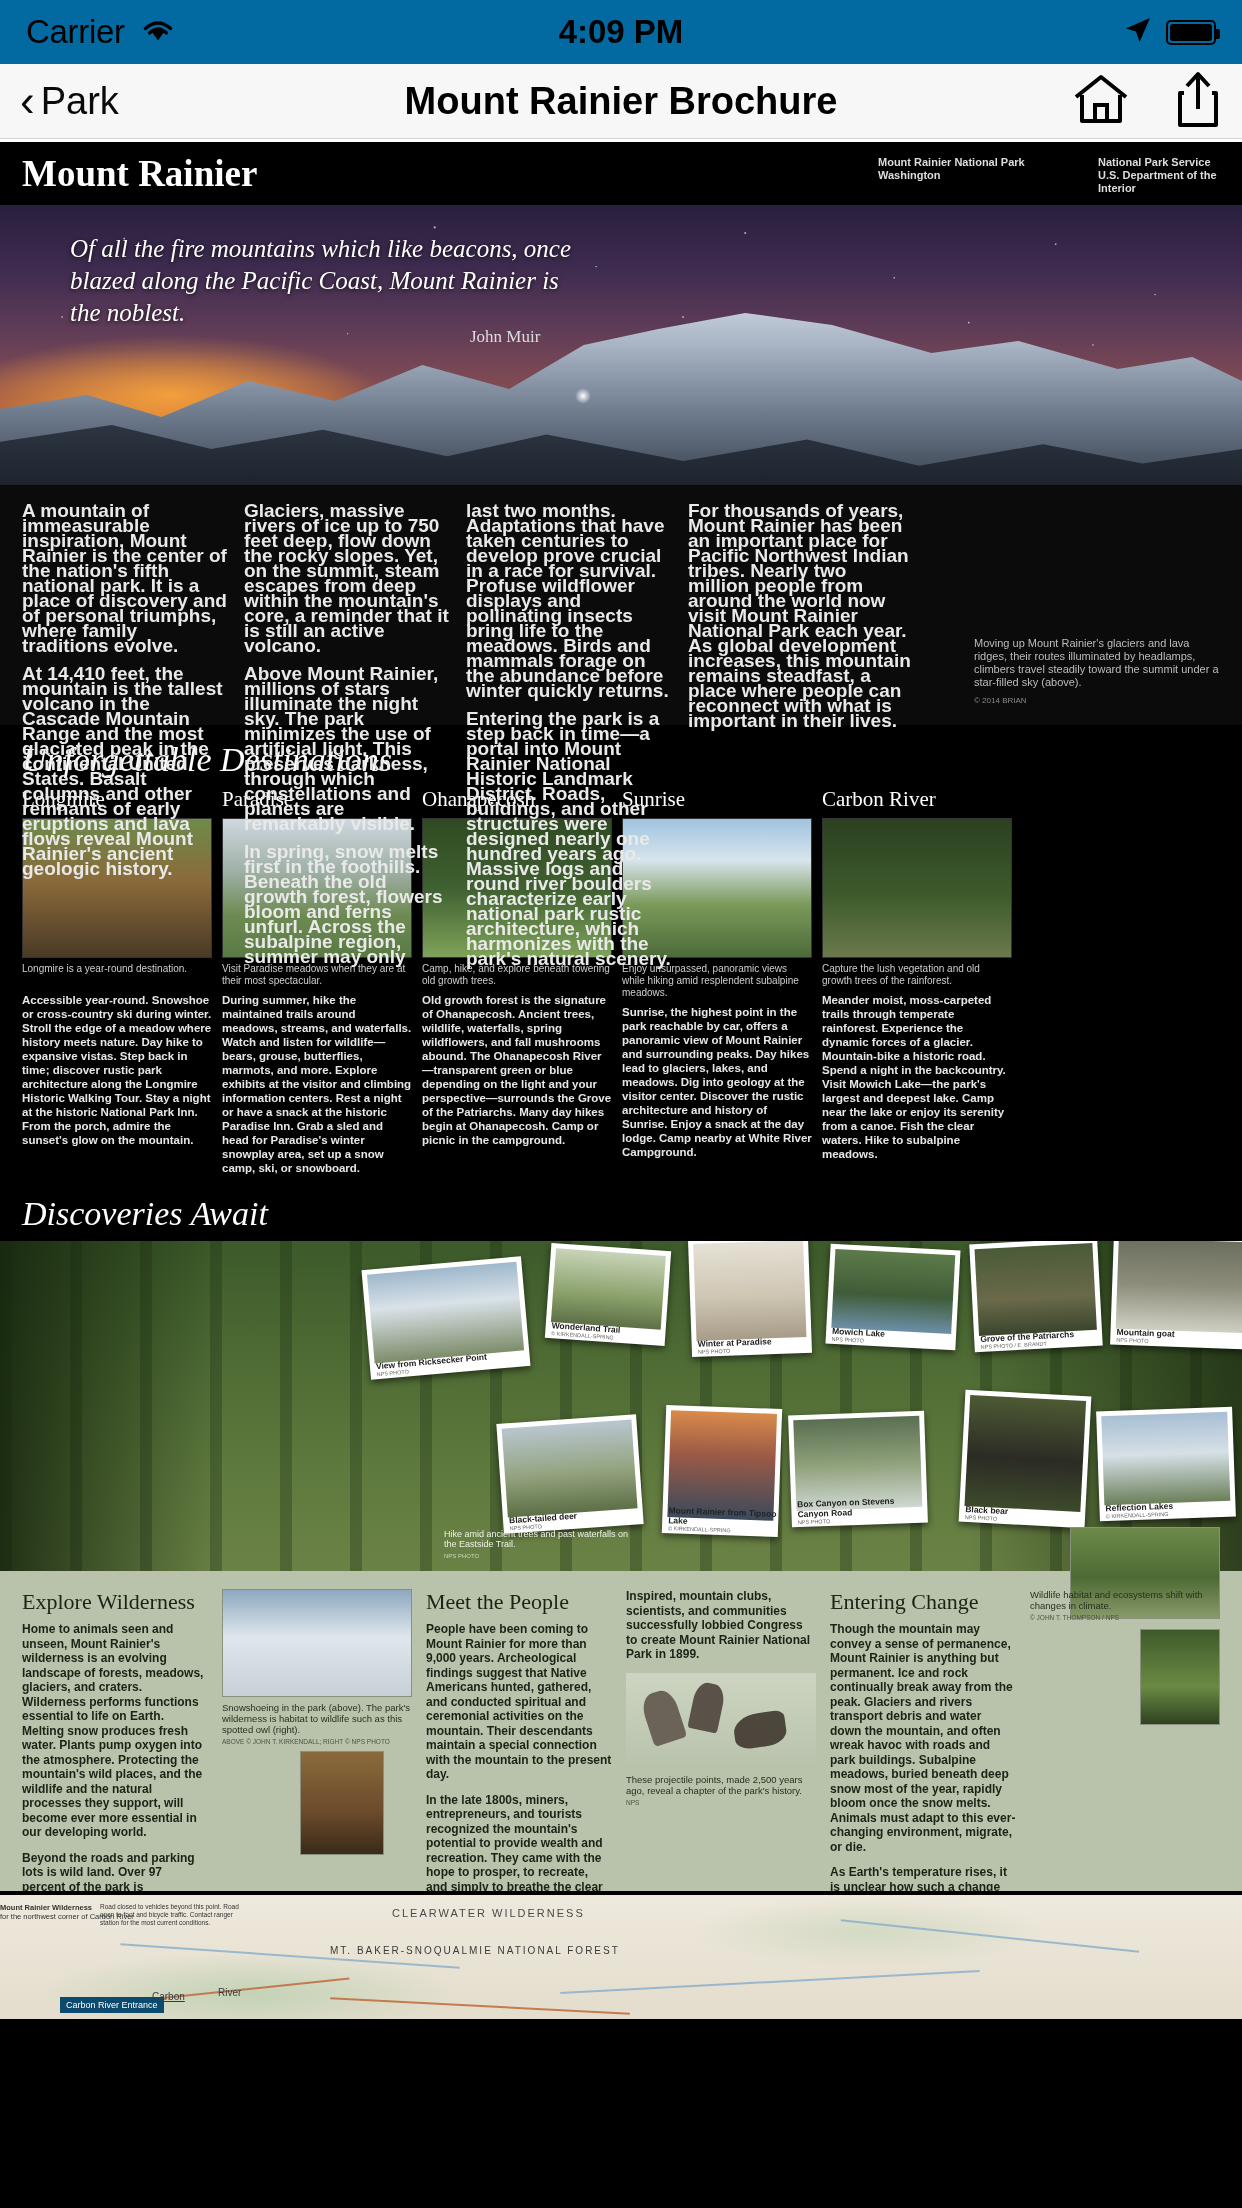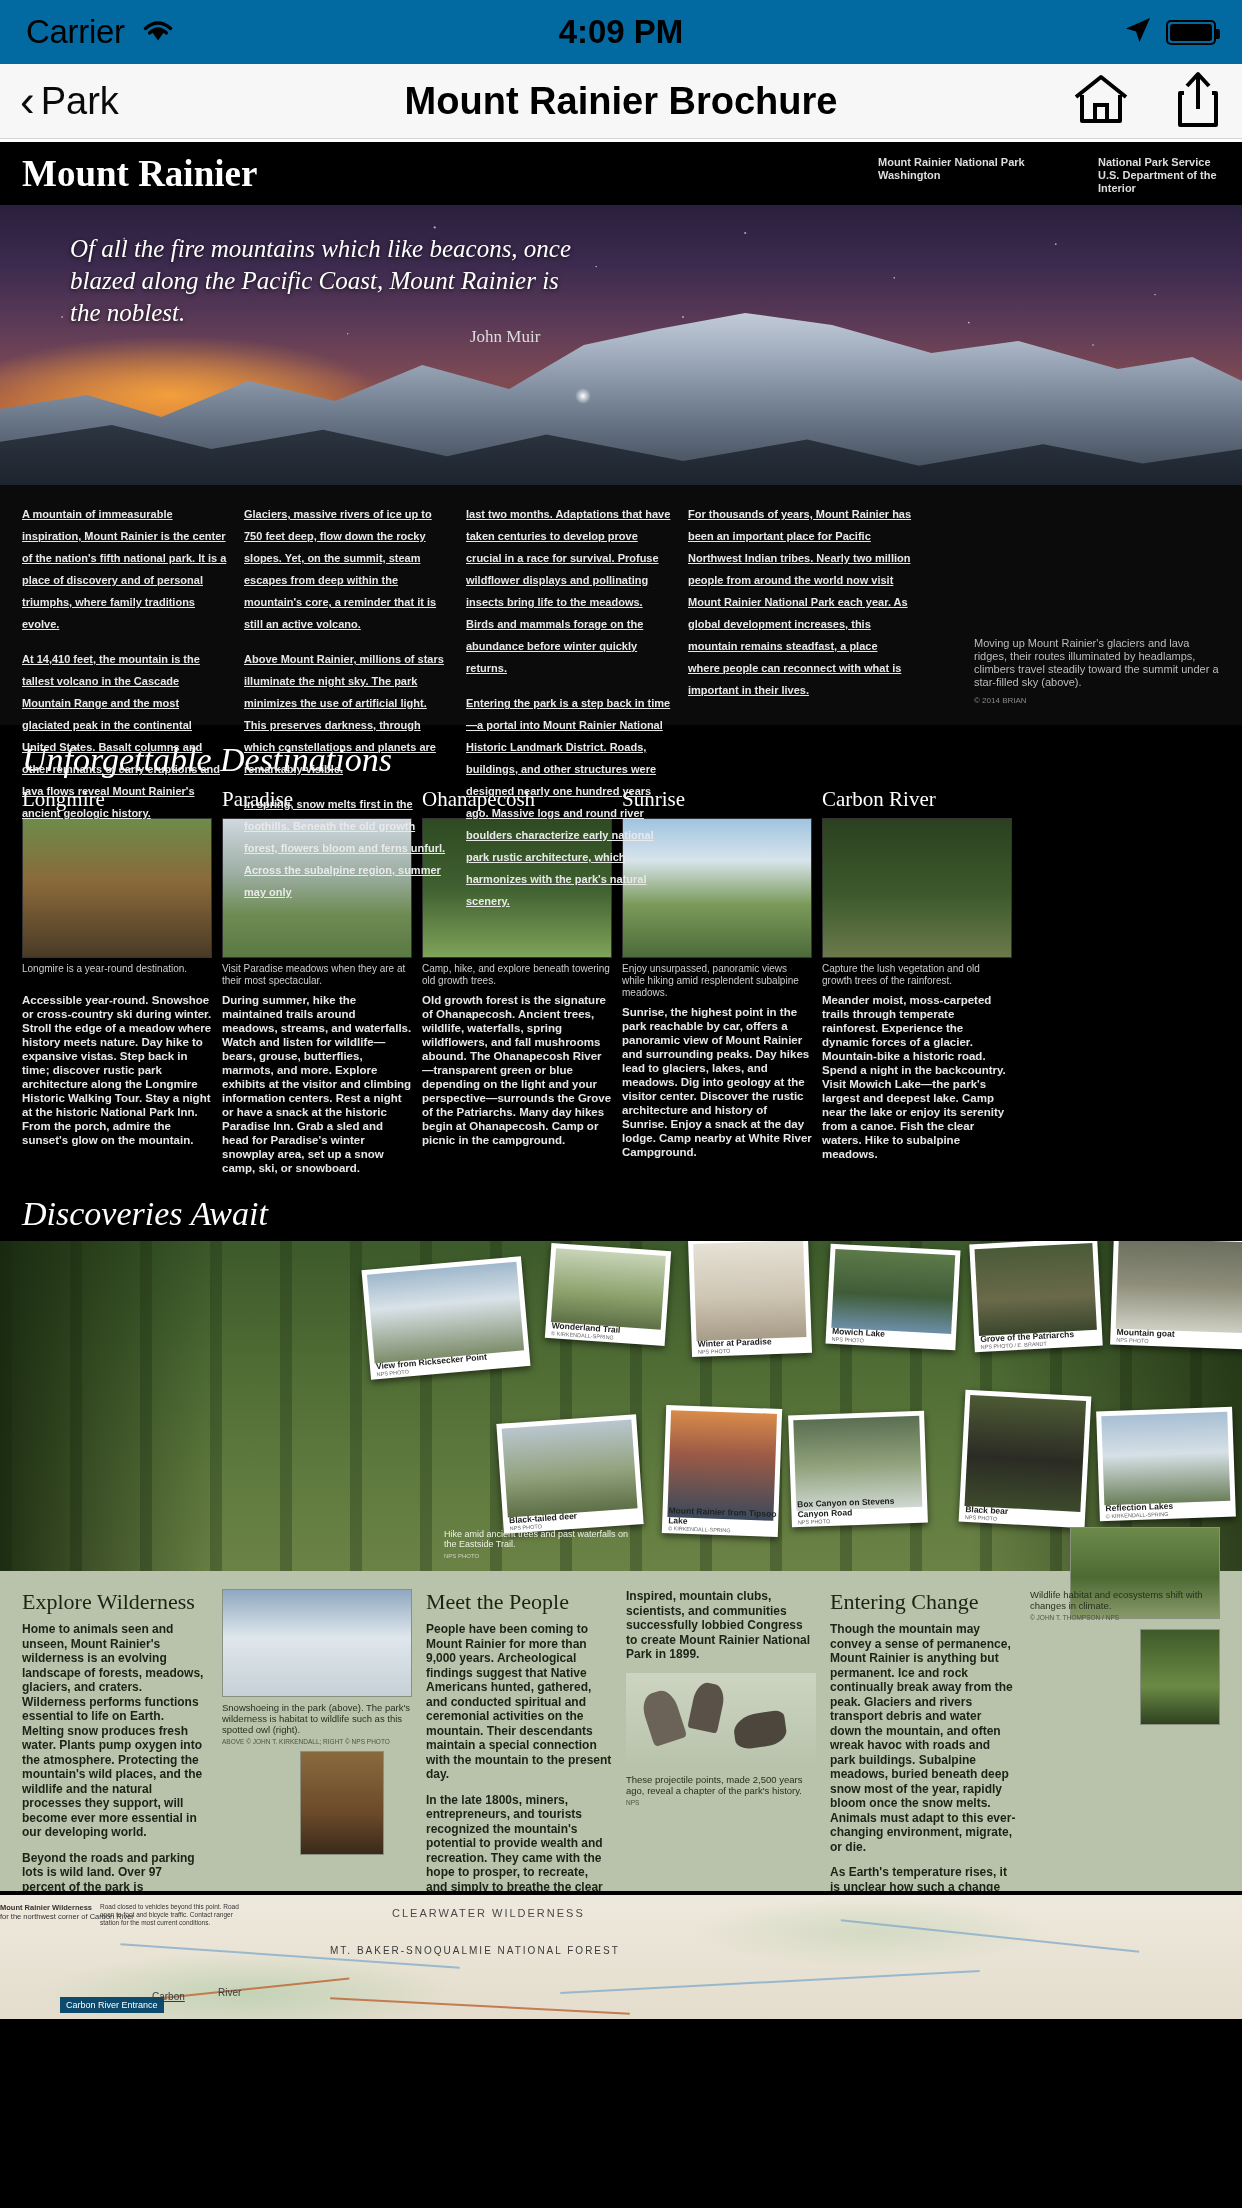--- a/index.html
+++ b/index.html
@@ -116,21 +116,21 @@
     position: absolute; left: 470px; top: 122px; color: #ddd;
     font-family: "Liberation Serif", serif; font-size: 17px;
   }
   .hero-flare { position: absolute; left: 575px; top: 183px; width: 16px; height: 16px;
     background: radial-gradient(circle, #fff 0%, rgba(255,255,255,0) 70%); }
 
   
   .intro-band { position: relative; background: #0b0b0b; padding: 18px 0 22px; height: 240px; }
   .intro-cols { display: flex; gap: 0; padding: 0 22px; }
   .icol { width: 222px; padding-right: 16px; color: #e9e9e9; }
-  .icol p { font-size: 11px; line-height: 22px; margin-bottom: 13px; font-weight: 600; text-decoration: underline; }
+  .icol p { font-size: 19px; line-height: 15px; margin-bottom: 13px; font-weight: 600; }
   .icol.wide { width: 240px; }
   .photo-caption-box {
     position: absolute; right: 22px; bottom: 18px; width: 246px; color: #bdbdbd;
     font-size: 11px; line-height: 13px;
   }
   .photo-caption-box .credit { font-size: 8px; color: #8a8a8a; margin-top: 5px; }
 
   
   .dest-section { background: #000; padding: 10px 0 14px; }
   .section-title {

